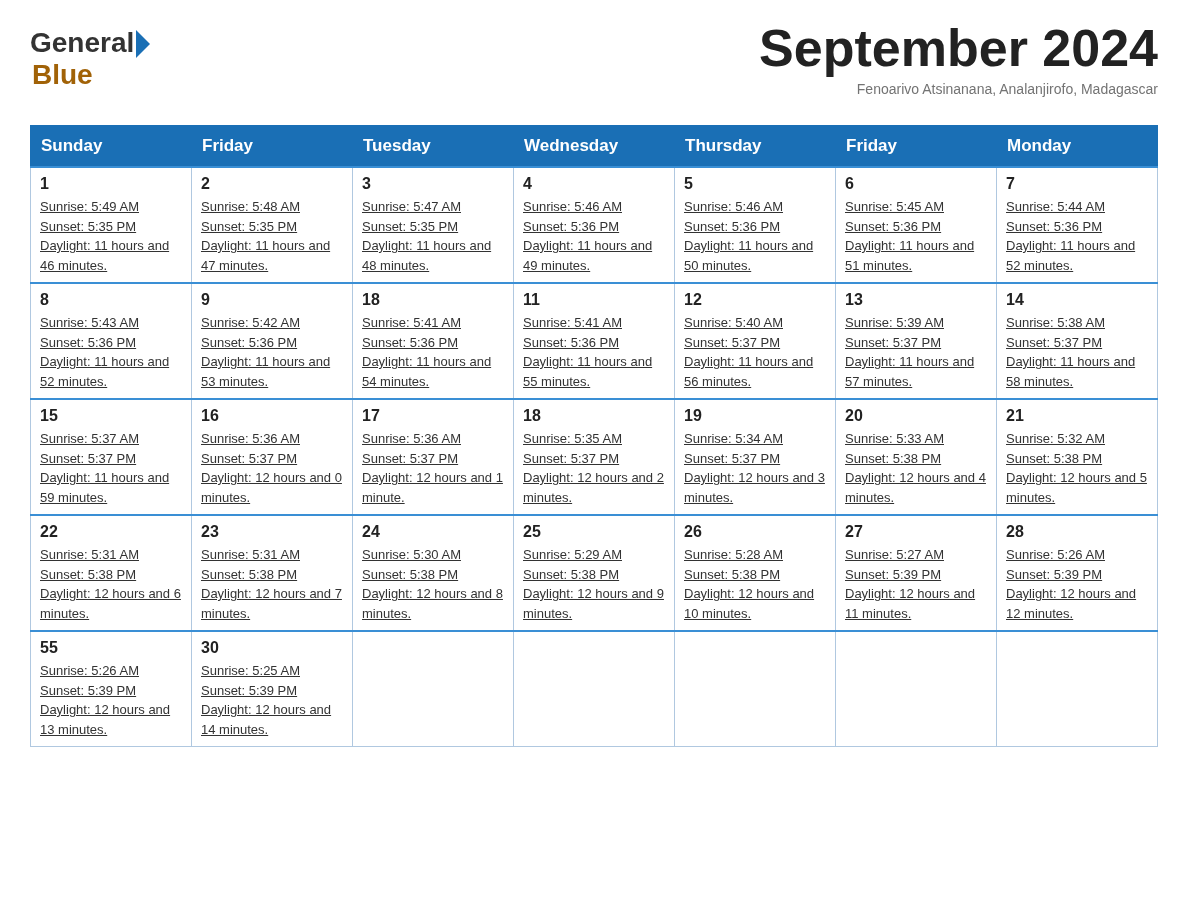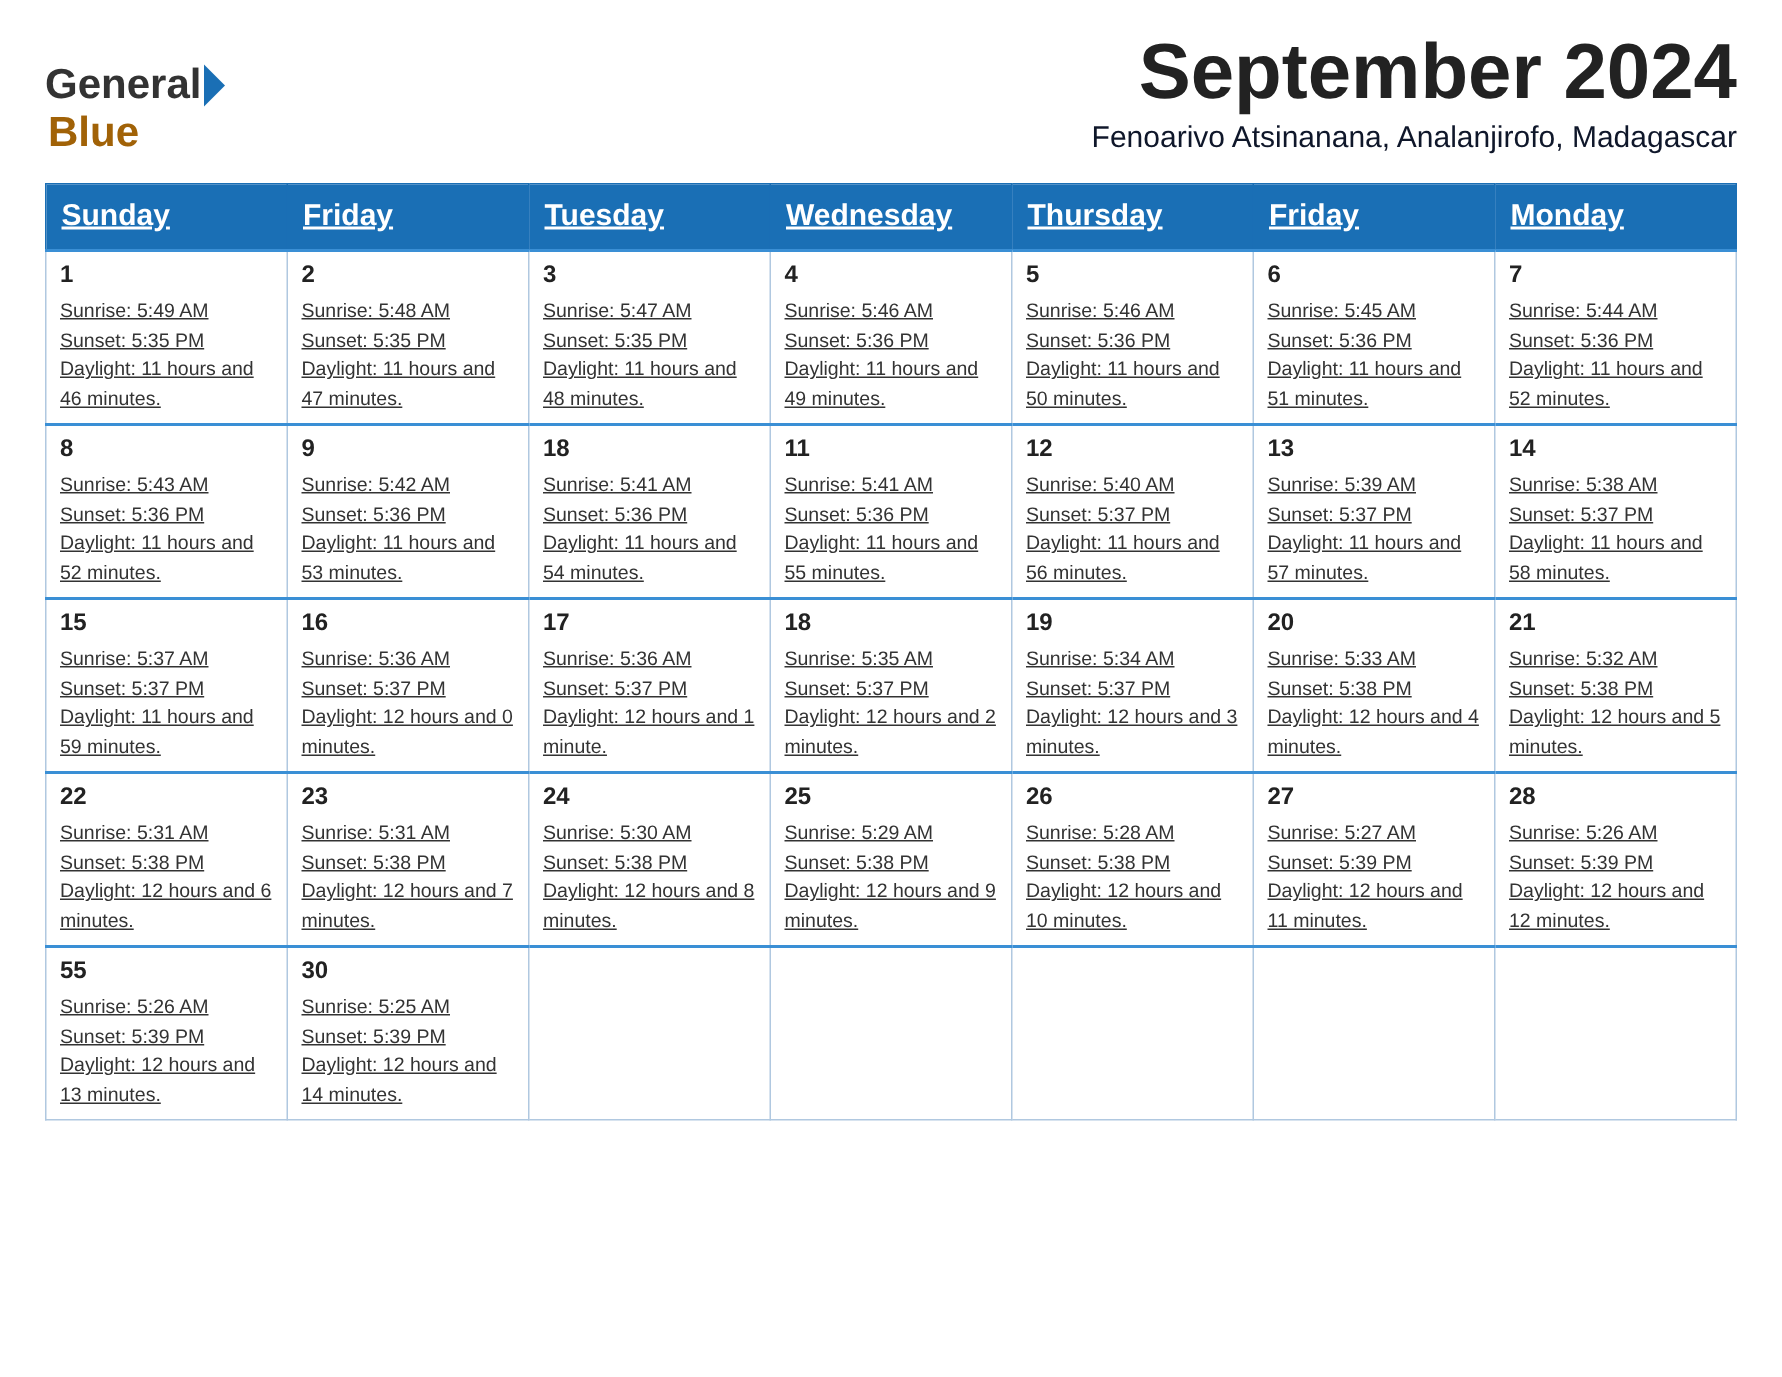--- a/index.html
+++ b/index.html
@@ -6,22 +6,22 @@
     body {
       font-family: Arial, sans-serif;
       background: #fff;
       width: 1188px;
       min-height: 918px;
       padding: 20px 30px;
     }
     .header {
       display: flex;
       justify-content: space-between;
-      align-items: flex-end;
-      margin-bottom: 18px;
+      align-items: center;
+      margin-bottom: 28px;
     }
     .logo {
       display: flex;
       flex-direction: column;
       align-items: flex-start;
     }
     .logo-top {
       display: flex;
       align-items: center;
       gap: 2px;
@@ -48,37 +48,36 @@
     .title-section {
       text-align: right;
     }
     .month-title {
       font-size: 52px;
       font-weight: bold;
       color: #222;
       line-height: 1.1;
     }
     .location-title {
-      font-size: 20px;
-      color: #0f172a;
+      font-size: 14px;
+      color: #737373;
       margin-top: 4px;
     }
     table {
       width: 100%;
       border-collapse: collapse;
     }
     th {
       background-color: #1a6fb5;
       color: #fff;
-      font-size: 20px;
+      font-size: 17px;
       font-weight: bold;
       padding: 10px 10px;
       text-align: left;
       border: 1px solid #1a6fb5;
-      text-decoration: underline;
     }
     td {
       border: 1px solid #b0c8e0;
       vertical-align: top;
       padding: 7px 9px;
       width: calc(100% / 7);
       min-height: 90px;
       background: #fff;
     }
     td.empty {

